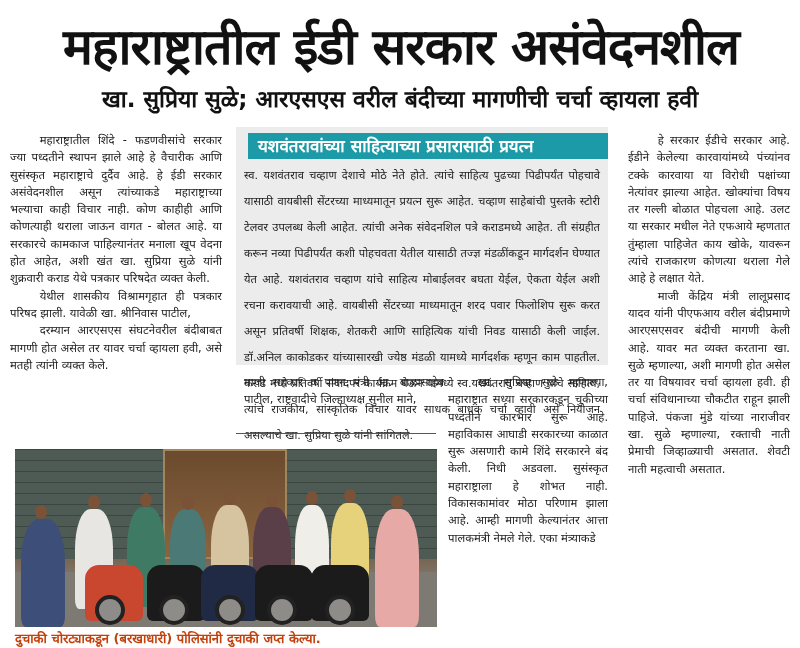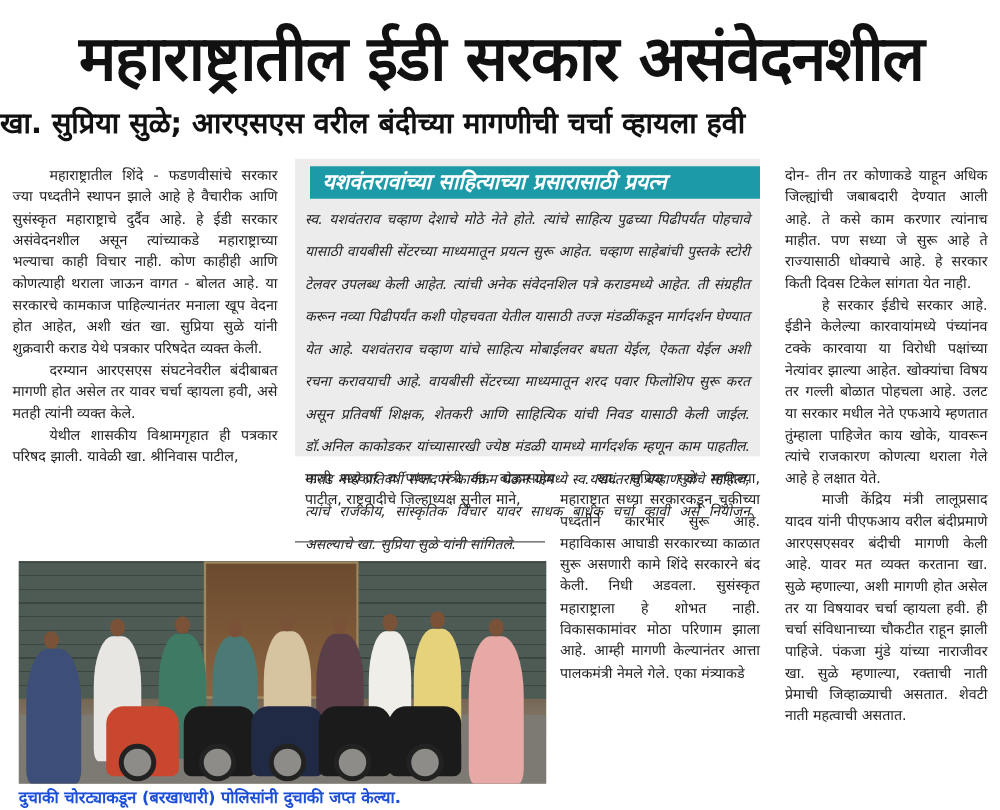--- a/index.html
+++ b/index.html
@@ -7,36 +7,36 @@
   body { font-family: "DejaVu Sans", sans-serif; color: #1a1a1a; position: relative; }
 
   .headline {
     position: absolute; left: 6px; top: 18px; width: 790px;
     font-family: "DejaVu Sans", sans-serif; font-weight: bold;
     font-size: 50px; line-height: 58px; text-align: center; color: #111;
     letter-spacing: -1px;
   }
   .subhead {
     position: absolute; left: 0; top: 84px; width: 800px;
-    font-size: 23px; line-height: 30px; color: #111;
+    font-size: 23px; line-height: 30px; text-align: center; color: #111;
   }
 
   .col { position: absolute; font-size: 11.4px; line-height: 17.3px; text-align: justify; color: #1e1e1e; }
   .col p { text-indent: 0; margin: 0; }
   .col p.ind { text-indent: 2.6em; }
   .dateline { font-weight: bold; }
 
   #col-left { left: 10px; top: 132px; width: 212px; }
   #col-right { left: 628px; top: 132px; width: 162px; }
   #col-mid-left { left: 244px; top: 374px; width: 200px; }
   #col-mid-right { left: 448px; top: 374px; width: 160px; }
 
   .sidebar-box {
     position: absolute; left: 236px; top: 127px; width: 372px; height: 238px;
-    background: #ececec; padding: 6px 6px 6px 8px; font-style: italic;
+    background: #ececec; padding: 6px 6px 6px 8px;
   }
   .sidebar-title {
     background: #1d9aa8; color: #fff; font-weight: bold;
     font-size: 17px; line-height: 22px; padding: 2px 8px 2px 10px;
     margin: 0 -6px 4px 4px;
   }
   .sidebar-body { font-size: 11.2px; line-height: 26px; text-align: justify; color: #1e1e1e; padding-right: 2px; }
 
   .rule {
     position: absolute; left: 236px; top: 433px; width: 200px; height: 1px; background: #555;
@@ -50,52 +50,51 @@
   .photo .door { position: absolute; left: 148px; top: 0; width: 124px; height: 110px; background: linear-gradient(180deg,#6b4a2e,#8a6440); border: 2px solid #a0865c; }
   .photo .wall { position: absolute; top: 0; height: 110px; background: repeating-linear-gradient(0deg,#4e5a54 0 10px,#3c4640 10px 11px); }
   .photo .person { position: absolute; border-radius: 40% 40% 10% 10%; }
   .photo .head { position: absolute; width: 12px; height: 14px; border-radius: 50%; background: #7a5238; }
   .photo .ground { position: absolute; left: 0; bottom: 0; width: 100%; height: 55px; background: #7d7a74; }
   .photo .bike { position: absolute; bottom: 6px; width: 58px; height: 56px; border-radius: 14px 14px 6px 6px; background: #1b1b1b; }
   .photo .wheel { position: absolute; bottom: -4px; width: 30px; height: 30px; border-radius: 50%; border: 4px solid #222; background: #8e8c88; }
 
   .caption {
     position: absolute; left: 15px; top: 630px; width: 420px;
-    font-size: 13px; line-height: 18px; font-weight: bold; color: #1d4ed8; white-space: nowrap;
+    font-size: 13px; line-height: 18px; font-weight: bold; color: #c2410c; white-space: nowrap;
   }
 </style>
 </head>
 <body>
 
 <div>
   <h1 class="headline">महाराष्ट्रातील ईडी सरकार असंवेदनशील</h1>
   <h2 class="subhead">खा. सुप्रिया सुळे; आरएसएस वरील बंदीच्या मागणीची चर्चा व्हायला हवी</h2>
 
   <div class="col" id="col-left">
     <p class="ind">महाराष्ट्रातील शिंदे - फडणवीसांचे सरकार ज्या पध्दतीने स्थापन झाले आहे हे वैचारीक आणि सुसंस्कृत महाराष्ट्राचे दुर्दैव आहे. हे ईडी सरकार असंवेदनशील असून त्यांच्याकडे महाराष्ट्राच्या भल्याचा काही विचार नाही. कोण काहीही आणि कोणत्याही थराला जाऊन वागत - बोलत आहे. या सरकारचे कामकाज पाहिल्यानंतर मनाला खूप वेदना होत आहेत, अशी खंत खा. सुप्रिया सुळे यांनी शुक्रवारी कराड येथे पत्रकार परिषदेत व्यक्त केली.</p>
+    <p class="ind">येथील शासकीय विश्रामगृहात ही पत्रकार परिषद झाली. यावेळी खा. श्रीनिवास पाटील,</p>
     <p class="ind">दरम्यान आरएसएस संघटनेवरील बंदीबाबत मागणी होत असेल तर यावर चर्चा व्हायला हवी, असे मतही त्यांनी व्यक्त केले.</p>
-    <p class="ind">येथील शासकीय विश्रामगृहात ही पत्रकार परिषद झाली. यावेळी खा. श्रीनिवास पाटील,</p>
   </div>
 
   <div class="sidebar-box">
     <div class="sidebar-title">यशवंतरावांच्या साहित्याच्या प्रसारासाठी प्रयत्न</div>
     <div class="sidebar-body">स्व. यशवंतराव चव्हाण देशाचे मोठे नेते होते. त्यांचे साहित्य पुढच्या पिढीपर्यंत पोहचावे यासाठी वायबीसी सेंटरच्या माध्यमातून प्रयत्न सुरू आहेत. चव्हाण साहेबांची पुस्तके स्टोरी टेलवर उपलब्ध केली आहेत. त्यांची अनेक संवेदनशिल पत्रे कराडमध्ये आहेत. ती संग्रहीत करून नव्या पिढीपर्यंत कशी पोहचवता येतील यासाठी तज्ज्ञ मंडळींकडून मार्गदर्शन घेण्यात येत आहे. यशवंतराव चव्हाण यांचे साहित्य मोबाईलवर बघता येईल, ऐकता येईल अशी रचना करावयाची आहे. वायबीसी सेंटरच्या माध्यमातून शरद पवार फिलोशिप सुरू करत असून प्रतिवर्षी शिक्षक, शेतकरी आणि साहित्यिक यांची निवड यासाठी केली जाईल. डॉ.अनिल काकोडकर यांच्यासारखी ज्येष्ठ मंडळी यामध्ये मार्गदर्शक म्हणून काम पाहतील. कराड मध्ये प्रतिवर्षी संवादपर कार्यक्रम घेऊन यामध्ये स्व.यशवंतराव चव्हाण यांचे साहित्य, त्यांचे राजकीय, सांस्कृतिक विचार यावर साधक बाधक चर्चा व्हावी असे नियोजन असल्याचे खा. सुप्रिया सुळे यांनी सांगितले.</div>
   </div>
 
   <div class="col" id="col-mid-left">
     <p>माजी सहकार व पणन मंत्री आ. बाळासाहेब पाटील, राष्ट्रवादीचे जिल्हाध्यक्ष सुनील माने,</p>
   </div>
   <div class="rule"></div>
 
   <div class="col" id="col-mid-right">
     <p class="ind">खा. सुप्रिया सुळे म्हणाल्या, महाराष्ट्रात सध्या सरकारकडून चुकीच्या पध्दतीने कारभार सुरू आहे. महाविकास आघाडी सरकारच्या काळात सुरू असणारी कामे शिंदे सरकारने बंद केली. निधी अडवला. सुसंस्कृत महाराष्ट्राला हे शोभत नाही. विकासकामांवर मोठा परिणाम झाला आहे. आम्ही मागणी केल्यानंतर आत्ता पालकमंत्री नेमले गेले. एका मंत्र्याकडे</p>
   </div>
 
   <div class="col" id="col-right">
-    <p>दोन- तीन तर कोणाकडे याहून अधिक जिल्ह्यांची जबाबदारी देण्यात आली आहे. ते कसे काम करणार त्यांनाच माहीत. पण सध्या जे सुरू आहे ते राज्यासाठी धोक्याचे आहे. हे सरकार किती दिवस टिकेल सांगता येत नाही.</p>
     <p class="ind">हे सरकार ईडीचे सरकार आहे. ईडीने केलेल्या कारवायांमध्ये पंच्यांनव टक्के कारवाया या विरोधी पक्षांच्या नेत्यांवर झाल्या आहेत. खोक्यांचा विषय तर गल्ली बोळात पोहचला आहे. उलट या सरकार मधील नेते एफआये म्हणतात तुंम्हाला पाहिजेत काय खोके, यावरून त्यांचे राजकारण कोणत्या थराला गेले आहे हे लक्षात येते.</p>
     <p class="ind">माजी केंद्रिय मंत्री लालूप्रसाद यादव यांनी पीएफआय वरील बंदीप्रमाणे आरएसएसवर बंदीची मागणी केली आहे. यावर मत व्यक्त करताना खा. सुळे म्हणाल्या, अशी मागणी होत असेल तर या विषयावर चर्चा व्हायला हवी. ही चर्चा संविधानाच्या चौकटीत राहून झाली पाहिजे. पंकजा मुंडे यांच्या नाराजीवर खा. सुळे म्हणाल्या, रक्ताची नाती प्रेमाची जिव्हाळ्याची असतात. शेवटी नाती महत्वाची असतात.</p>
   </div>
 
   <div class="photo">
     <div class="wall" style="left:0;width:148px;"></div>
     <div class="door"></div>
     <div class="wall" style="left:272px;width:150px;"></div>
     <div class="ground"></div>
 

